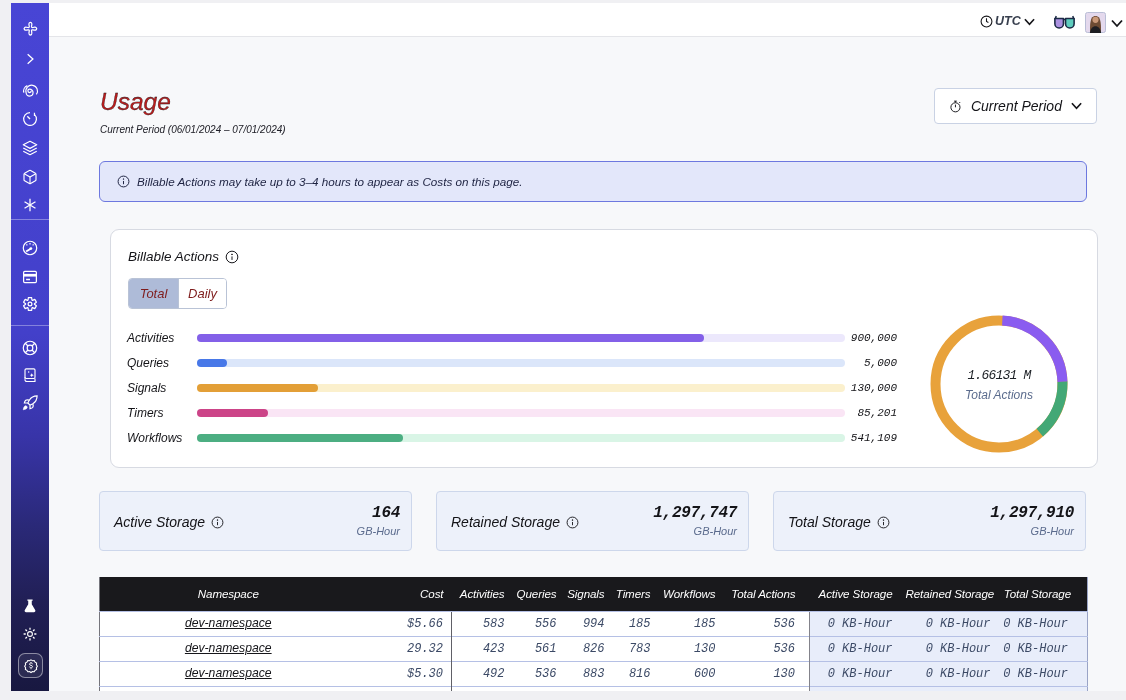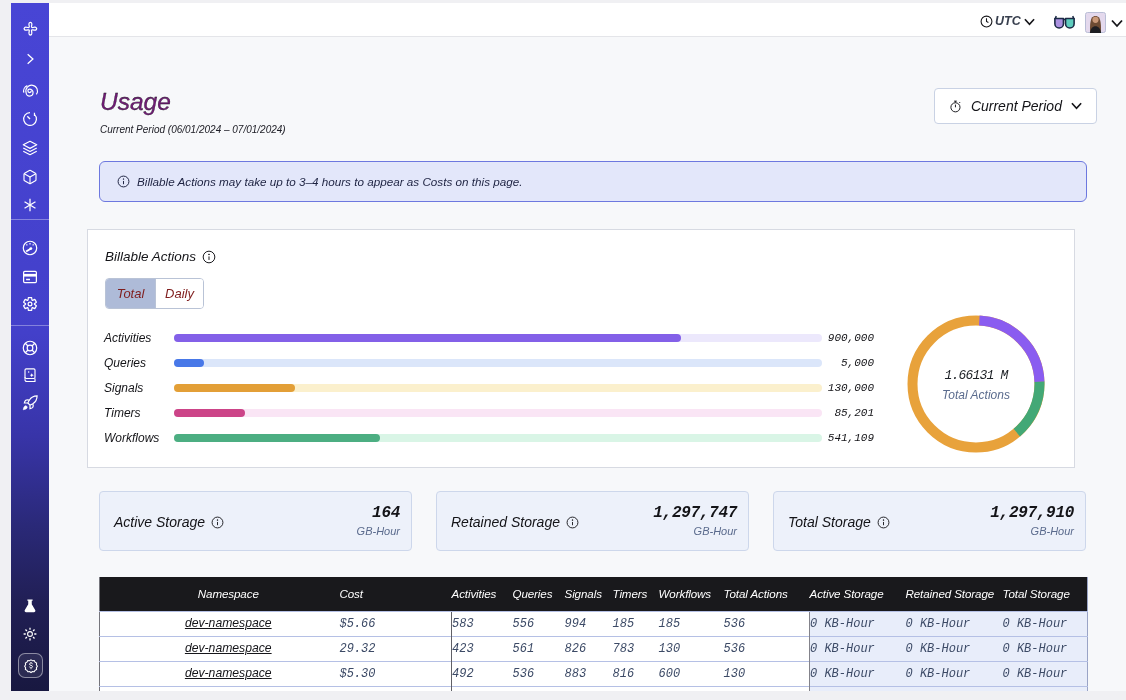--- a/index.html
+++ b/index.html
@@ -6,46 +6,46 @@
   html,body { width:1126px; height:700px; overflow:hidden; }
   body { background:#f0f0f3; font-family:"Liberation Sans", sans-serif; position:relative; }
   .app { position:absolute; left:11px; top:3px; width:1115px; height:688px; background:#f7f8fa; overflow:hidden;font-style:italic; }
   .sidebar { position:absolute; left:0; top:0; width:38px; height:688px;
     background:linear-gradient(180deg,#4845d5 0%,#4340ca 48%,#3834a8 63%,#2a2978 76%,#211f55 87%,#181840 100%); }
   .sb-ic { position:absolute; left:50%; transform:translate(-50%,-50%); }
   .sb-div { position:absolute; left:0; width:38px; height:1px; background:rgba(255,255,255,0.35); }
   .sb-badge { position:absolute; left:7px; top:650px; width:25px; height:25px; border:1px solid rgba(255,255,255,0.45); border-radius:7px; background:rgba(255,255,255,0.08); }
   .topbar { position:absolute; left:38px; top:0; width:1077px; height:34px; background:#fff; border-bottom:1px solid #e4e5e9; }
   
-  .h1 { position:absolute; left:89px; top:86px; font-size:24.5px; line-height:26px; font-weight:400; color:#701a75; -webkit-text-stroke:0.3px #141418; }
+  .h1 { position:absolute; left:89px; top:86px; font-size:24.5px; line-height:26px; font-weight:400; color:#b91c1c; -webkit-text-stroke:0.3px #141418; }
   .sub { position:absolute; left:89px; top:121px; font-size:10px; color:#202028; }
   .period-btn { position:absolute; left:923px; top:85px; width:163px; height:36px; white-space:nowrap; background:#fff; border:1px solid #c9d2e4; border-radius:4px; display:flex; align-items:center; padding:0 14px; gap:9px; }
   .period-btn span { font-size:14px; font-weight:500; color:#141418; }
   .banner { position:absolute; left:88px; top:158px; width:988px; height:41px; background:#e3e7fa; border:1px solid #6d78df; border-radius:6px; display:flex; align-items:center; padding:0 17px; gap:7px; color:#1e2342; font-size:11.7px; }
-  .card { position:absolute; left:76px; top:226px; width:988px; height:239px; background:#fff; border:1px solid #d7dae2; border-radius:0; }
+  .card { position:absolute; left:99px; top:226px; width:988px; height:239px; background:#fff; border:1px solid #d7dae2; border-radius:9px; }
   .card-title { position:absolute; left:17px; top:19px; font-size:13.5px; font-weight:500; color:#141418; display:flex; align-items:center; gap:6px; }
   .tabs { position:absolute; left:17px; top:48px; display:flex; border:1px solid #b9c3d6; border-radius:4px; overflow:hidden; height:31px; }
   .tab { font-size:13px; color:#7f1d1d; display:flex; align-items:center; justify-content:center; }
   .tab.sel { background:#aebbd8; width:49px; }
   .tab.un  { background:#fff; width:48px; border-left:1px solid #b9c3d6; }
   .brow { position:absolute; height:25px; width:988px; }
   .blabel { position:absolute; left:16px; top:50%; transform:translateY(-50%); font-size:12px; color:#141418; }
   .btrack { position:absolute; left:86px; width:648px; height:8px; border-radius:4px; top:50%; transform:translateY(-50%); }
   .bfill { position:absolute; left:0; top:0; height:8px; border-radius:4px; }
   .bval { position:absolute; right:202px; top:50%; transform:translateY(-50%); font-family:"Liberation Mono",monospace; font-size:11px; color:#141418;margin-left:40px; }
   .donut { position:absolute; left:830px; top:83px; }
   .stat { position:absolute; top:488px; width:313px; height:60px; background:#edf1fa; border:1px solid #cdd7eb; border-radius:4px; }
   .stat .lbl { position:absolute; left:14px; top:22px; font-size:14px; font-weight:500; color:#141418; display:flex; align-items:center; gap:6px; }
   .stat .val { position:absolute; right:11px; top:12px; font-family:"Liberation Mono",monospace; font-size:16px; font-weight:700; color:#141418; letter-spacing:-0.3px; }
   .stat .unit { position:absolute; right:11px; top:33px; font-size:11px; color:#5b6b8d; }
   table.usage { position:absolute; left:88px; top:574px; width:988px; border-collapse:collapse; table-layout:fixed; background:#fff; border-left:1px solid #75757c; border-right:1px solid #9aa4c6; }
   table.usage th { background:#19191c; color:#fff; font-size:11.6px; font-weight:500; letter-spacing:-0.1px; height:34px; white-space:nowrap; }
   table.usage td { height:25px; border-top:1px solid #b5c0e5; font-family:"Liberation Mono",monospace; font-size:12px; color:#3c4a66; white-space:nowrap; }
   table.usage .lft { text-align:center; padding-left:17px; }
-  table.usage .rgt { text-align:left; padding-right:8px; }
+  table.usage .rgt { text-align:right; padding-right:8px; }
   .ns { font-family:"Liberation Sans",sans-serif; font-size:12.2px; color:#16161a; text-decoration:underline; }
   .cost { color:#1b1b1f; }
   .stor { background:#e8edfa; color:#303c58; }
   .vb1 { border-left:1px solid #606067; }
   .vb2 { border-left:1px solid #83838b; }
 </style>
 </head>
 <body>
 <div class="app">
   <div class="topbar">

